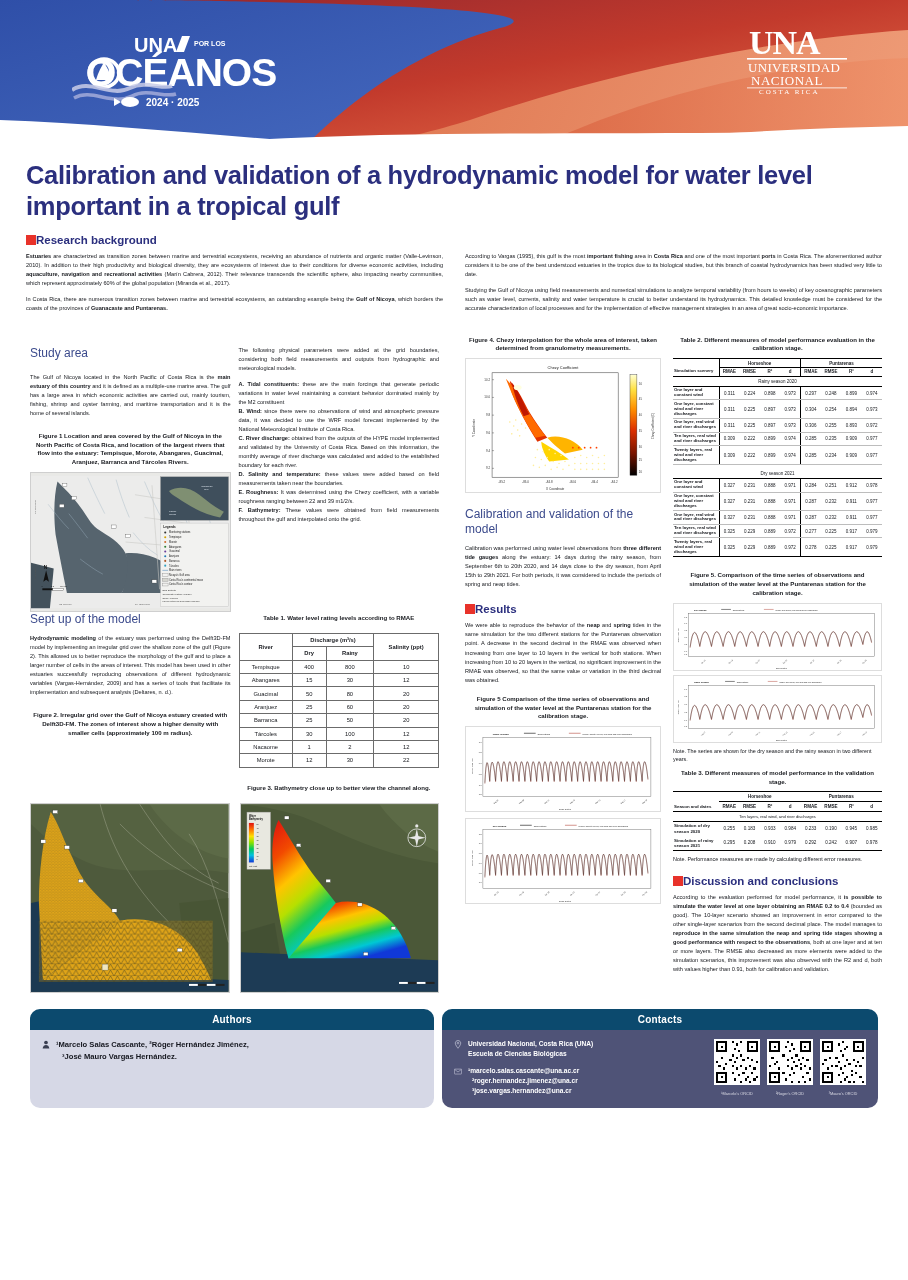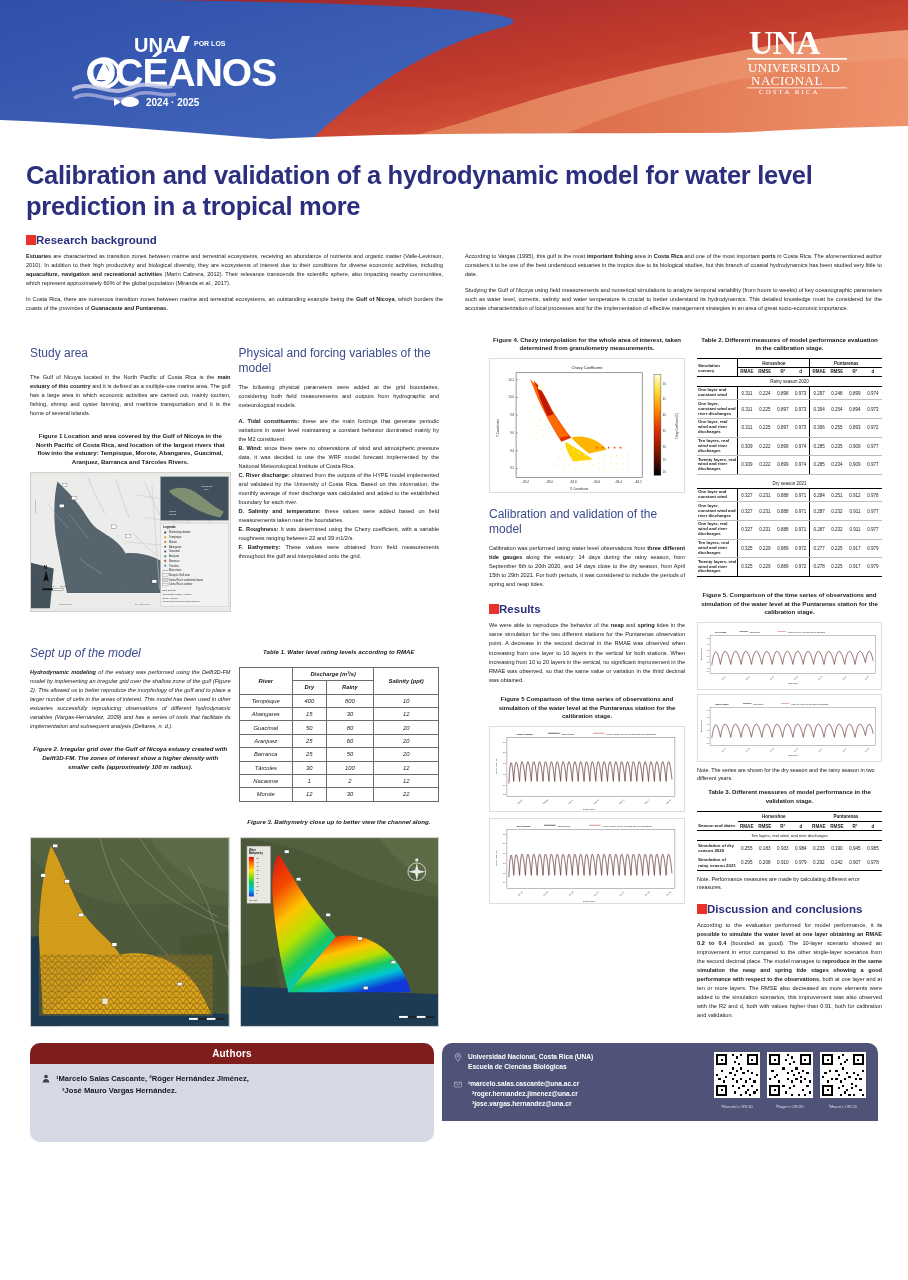--- a/index.html
+++ b/index.html
@@ -123,21 +123,21 @@
   .fig-box { position: relative; overflow: hidden; border: 0.5px solid #cfcfcf; }
 
   
   .footer {
     display: flex; gap: 8px;
     padding: 6px 30px 10px 30px;
     align-items: stretch;
   }
   .fcard { border-radius: 10px; overflow: hidden; flex:1; }
   .fcard-head {
-    background: #7f1d1d; color:#ffffff; text-align:center;
+    background: #0c4a6e; color:#ffffff; text-align:center;
     font-weight: bold; font-size: 10px; padding: 5px 0 5px 0;
     letter-spacing: 0.2px;
   }
   .fcard-body { background: #d6d8e6; padding: 9px 12px; min-height: 78px; }
   .fcard-body.dark { background: #4f5377; color:#fff; }
 
   .authors-line {
     display:flex; align-items:flex-start; gap:6px;
     font-size: 7.6px; font-weight: bold; color:#15171f; line-height:1.55;
   }
@@ -207,21 +207,21 @@
       <rect x="4" y="36" width="100" height="1.6" fill="#ffffff"></rect>
       <text x="5" y="50" font-family="Liberation Serif, serif" font-size="13" fill="#ffffff" letter-spacing="0.3">UNIVERSIDAD</text>
       <text x="8" y="63" font-family="Liberation Serif, serif" font-size="13" fill="#ffffff" letter-spacing="0.5">NACIONAL</text>
       <text x="16" y="72" font-family="Liberation Serif, serif" font-size="7" fill="#ffffff" letter-spacing="2">COSTA RICA</text>
       <rect x="4" y="65.5" width="100" height="0.8" fill="#ffffff"></rect>
     </svg>
   </div>
 </div>
 
 <div class="title-wrap">
-  <h1 class="poster-title">Calibration and validation of a hydrodynamic model for water level prediction in a tropical more</h1>
+  <h1 class="poster-title">Calibration and validation of a hydrodynamic model for water level important in a tropical gulf</h1>
 </div>
 
 <div style="padding:0 26px;">
   <div class="sec-head">
     <span class="sec-square"></span>
     <span class="sec-title">Research background</span>
   </div>
 </div>
 
 <div class="bg-cols">
@@ -344,32 +344,31 @@
               <text x="139" y="122">Bing Satellite</text>
               <text x="139" y="126">Coordinate system: WGS84</text>
               <text x="139" y="130">Scale: 1:36000</text>
               <text x="139" y="134">Layers retrieved from SNIT and Tec.</text>
             </g>
           </svg>
         </div>
       </div>
 
       <div>
-        <div class="sub-head">Physical and forcing variables of the model</div>
         <p class="body">The following physical parameters were added at the grid boundaries, considering both field measurements and outputs from hydrographic and meteorological models.</p>
         <p class="body" style="margin-bottom:0;"><b>A. Tidal constituents:</b><span> these are the main forcings that generate periodic variations in water level maintaining a constant behavior dominated mainly by the M2 constituent</span></p>
         <p class="body" style="margin-bottom:0;"><b>B. Wind:</b><span> since there were no observations of wind and atmospheric pressure data, it was decided to use the WRF model forecast implemented by the National Meteorological Institute of Costa Rica.</span></p>
         <p class="body" style="margin-bottom:0;"><b>C. River discharge:</b><span> obtained from the outputs of the HYPE model implemented and validated by the University of Costa Rica. Based on this information, the monthly average of river discharge was calculated and added to the established boundary for each river.</span></p>
         <p class="body" style="margin-bottom:0;"><b>D. Salinity and temperature:</b><span> these values were added based on field measurements taken near the boundaries.</span></p>
         <p class="body" style="margin-bottom:0;"><b>E. Roughness:</b><span> It was determined using the Chezy coefficient, with a variable roughness ranging between 22 and 39 m1/2/s.</span></p>
         <p class="body"><b>F. Bathymetry:</b><span> These values were obtained from field measurements throughout the gulf and interpolated onto the grid.</span></p>
       </div>
     </div>
 
-    <div class="twocol" style="margin-top:34px;font-style:italic;">
+    <div class="twocol" style="margin-top:0;">
       <div>
         <div class="sub-head">Sept up of the model</div>
         <p class="body"><b>Hydrodynamic modeling</b><span> of the estuary was performed using the Delft3D-FM model by implementing an irregular grid over the shallow zone of the gulf (Figure 2). This allowed us to better reproduce the morphology of the gulf and to place a larger number of cells in the areas of interest. This model has been used in other estuaries successfully reproducing observations of different hydrodynamic variables (Vargas-Hernández, 2009)  and has a series of tools that facilitate its implementation and subsequent analysis (Deltares, n. d.).</span></p>
         <div class="figcap" style="margin-top:14px;">Figure 2. Irregular grid over the Gulf of Nicoya estuary created with Delft3D-FM. The zones of interest show a higher density with smaller cells (approximately 100 m radius).</div>
       </div>
       <div>
         <div class="figcap" style="margin:2px 0 10px 0;">Table 1. Water level rating levels according to RMAE</div>
         <table class="t1">
           <tbody>
               <tr>
@@ -563,21 +562,21 @@
             <rect x="178" y="180" width="9" height="2" fill="#fff"></rect>
               <rect x="187" y="180" width="9" height="2" fill="#222"></rect>
           </g>
         </svg>
       </div>
     </div>
   </div>
 
   <div class="col-right" style="padding:0 8px;">
 
-    <div class="twocol" style="gap:12px;margin-left:24px;">
+    <div class="twocol" style="gap:12px;">
 
       <div style="width:196px; flex:none;">
         <div class="figcap" style="margin-top:6px;">Figure 4. Chezy interpolation for the whole area of interest, taken determined from granulometry measurements.</div>
 
         <div class="fig-box" style="height:135px; background:#fff; border-color:#ddd;">
           <svg viewBox="0 0 196 135" style="width:100%;height:100%;display:block;">
             <defs>
               <linearGradient id="hotbar" x1="0" y1="1" x2="0" y2="0">
                 <stop offset="0%" stop-color="#000000"></stop>
                   <stop offset="22%" stop-color="#7a1500"></stop>
@@ -1084,20 +1083,21 @@
         </svg>
         <div>
           <div>¹Marcelo Salas Cascante, ²Róger Hernández Jiménez,</div>
           <div style="padding-left:6px;">³José Mauro Vargas Hernández.</div>
         </div>
       </div>
     </div>
   </div>
 
   <div class="fcard">
+    <div class="fcard-head">Contacts</div>
     <div class="fcard-body dark" style="display:flex; gap:10px; align-items:flex-start;">
       <div style="flex:1;">
         <div class="contact-line" style="margin-bottom:7px;">
           <svg class="icon-sm" viewBox="0 0 10 11">
             <path d="M5,0.6 C7,0.6 8.4,2 8.4,3.8 C8.4,6.2 5,10.2 5,10.2 C5,10.2 1.6,6.2 1.6,3.8 C1.6,2 3,0.6 5,0.6 Z" fill="none" stroke="#c9cbdc" stroke-width="0.9"></path>
             <circle cx="5" cy="3.8" r="1.1" fill="none" stroke="#c9cbdc" stroke-width="0.8"></circle>
           </svg>
           <div>
             <div>Universidad Nacional, Costa Rica (UNA)</div>
             <div>Escuela de Ciencias Biológicas</div>

